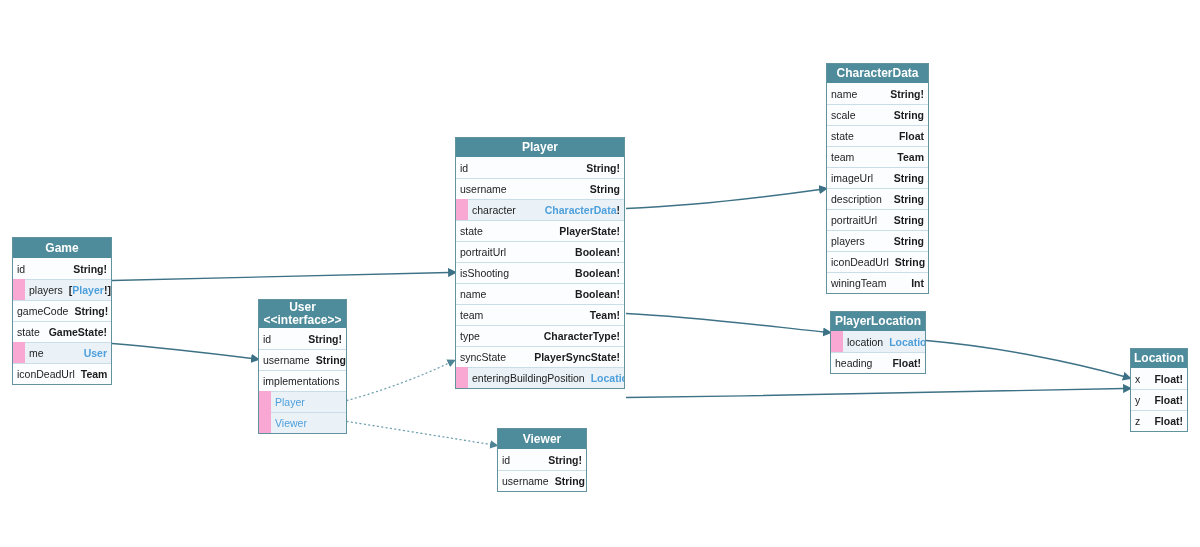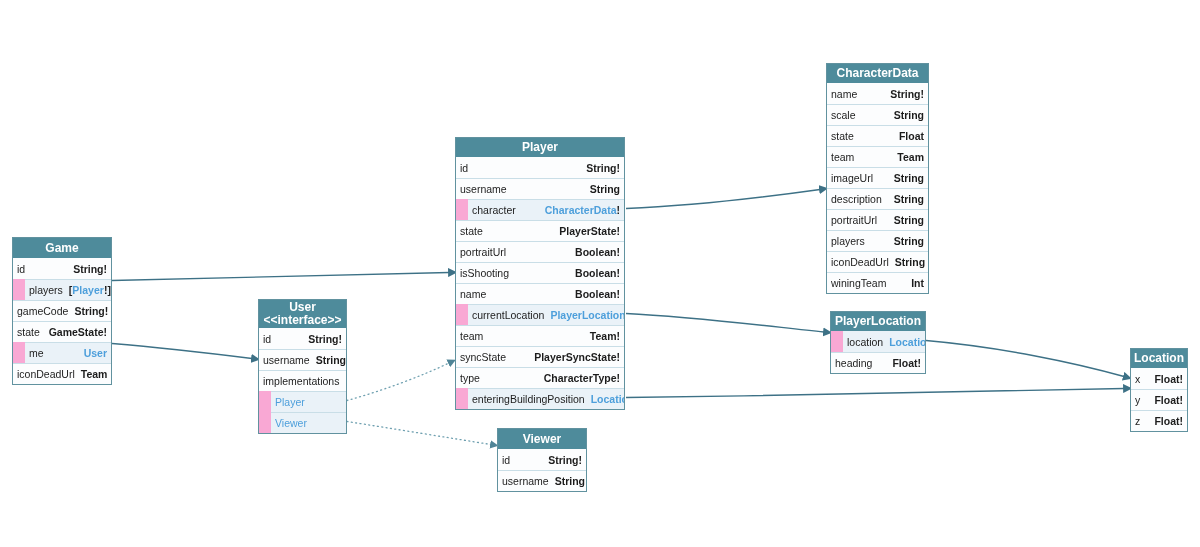--- a/index.html
+++ b/index.html
@@ -137,35 +137,31 @@
           <span class="ftype"><span>Boolean!</span></span>
         </div>
         <div class="trow">
           <span class="fname">isShooting</span>
           <span class="ftype"><span>Boolean!</span></span>
         </div>
         <div class="trow">
           <span class="fname">name</span>
           <span class="ftype"><span>Boolean!</span></span>
         </div>
-        <div class="trow link-row">
-          <span class="fname">currentLocation</span>
-          <span class="ftype"><span class="tlink">PlayerLocation</span><span>!</span></span>
-        </div>
         <div class="trow">
           <span class="fname">team</span>
           <span class="ftype"><span>Team!</span></span>
         </div>
         <div class="trow">
+          <span class="fname">type</span>
+          <span class="ftype"><span>CharacterType!</span></span>
+        </div>
+        <div class="trow">
           <span class="fname">syncState</span>
           <span class="ftype"><span>PlayerSyncState!</span></span>
-        </div>
-        <div class="trow">
-          <span class="fname">type</span>
-          <span class="ftype"><span>CharacterType!</span></span>
         </div>
         <div class="trow link-row">
           <span class="fname">enteringBuildingPosition</span>
           <span class="ftype"><span class="tlink">Location</span></span>
         </div>
       </div>
       <div class="table" style="left: 497px; top: 428px; width: 90px;">
         <div class="table-header" style="height: 20px;">
           <span>Viewer</span>
         </div>

